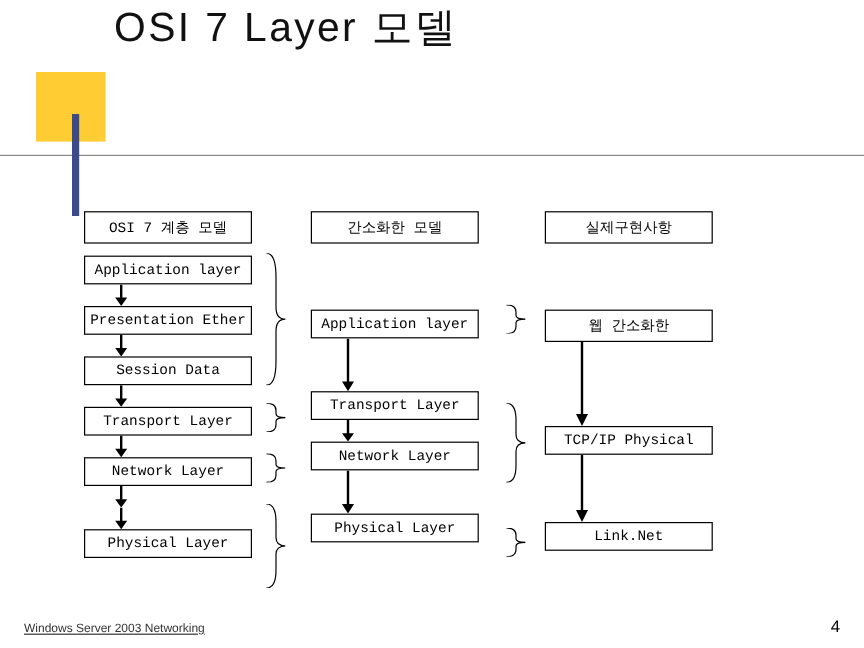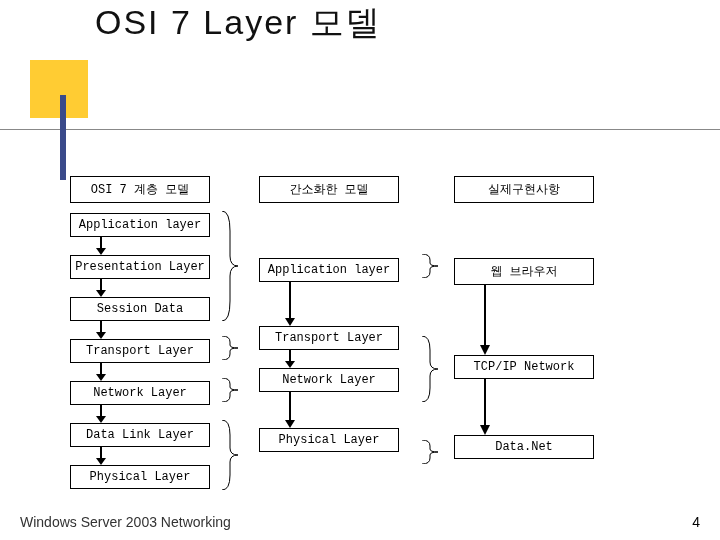--- a/index.html
+++ b/index.html
@@ -80,23 +80,24 @@
     position: absolute;
     width: 18px;
     border-right: none;
   }
   .brace svg { display:block; }
   .footer {
     position: absolute;
     bottom: 10px;
     left: 20px;
     right: 20px;
-    font-size: 14px;
+    font-size: 10px;
     color: #333;
     font-family: Arial, sans-serif;
+    text-decoration: underline;
   }
   .page-num {
     position: absolute;
     right: 20px;
     bottom: 10px;
     font-size: 14px;
   }
 </style>
 </head>
 <body>
@@ -111,21 +112,21 @@
 
   <div class="col col1">
     <div class="box header-box">OSI 7 계층 모델</div>
     <div class="box">Application layer</div>
     <div class="arrow-down">
         <svg width="12" height="18">
           <line x1="6" y1="0" x2="6" y2="13" stroke="#000" stroke-width="2"></line>
           <polygon points="1,11 11,11 6,18" fill="#000"></polygon>
         </svg>
       </div>
-    <div class="box">Presentation Layer</div>
+    <div class="box">Presentation Ether</div>
     <div class="arrow-down">
         <svg width="12" height="18">
           <line x1="6" y1="0" x2="6" y2="13" stroke="#000" stroke-width="2"></line>
           <polygon points="1,11 11,11 6,18" fill="#000"></polygon>
         </svg>
       </div>
     <div class="box">Session Data</div>
     <div class="arrow-down">
         <svg width="12" height="18">
           <line x1="6" y1="0" x2="6" y2="13" stroke="#000" stroke-width="2"></line>
@@ -139,21 +140,20 @@
           <polygon points="1,11 11,11 6,18" fill="#000"></polygon>
         </svg>
       </div>
     <div class="box">Network Layer</div>
     <div class="arrow-down">
         <svg width="12" height="18">
           <line x1="6" y1="0" x2="6" y2="13" stroke="#000" stroke-width="2"></line>
           <polygon points="1,11 11,11 6,18" fill="#000"></polygon>
         </svg>
       </div>
-    <div class="box">Data Link Layer</div>
     <div class="arrow-down">
         <svg width="12" height="18">
           <line x1="6" y1="0" x2="6" y2="13" stroke="#000" stroke-width="2"></line>
           <polygon points="1,11 11,11 6,18" fill="#000"></polygon>
         </svg>
       </div>
     <div class="box">Physical Layer</div>
   </div>
 
   <div class="brace" style="left:150px; top:35px;">
@@ -221,33 +221,33 @@
 
   <div class="brace" style="left:350px; top:264px;">
     <svg width="18" height="24">
         <path d="M2 0 Q10 0 10 6 L10 9 Q10 12 18 12 Q10 12 10 15 L10 18 Q10 24 2 24" fill="none" stroke="#000" stroke-width="1"></path>
       </svg>
   </div>
 
   <div class="col col3">
     <div class="box header-box">실제구현사항</div>
     <div style="height:45px"></div>
-    <div class="box">웹 브라우저</div>
+    <div class="box">웹 간소화한</div>
     <div class="arrow-down">
         <svg width="12" height="70">
           <line x1="6" y1="0" x2="6" y2="62" stroke="#000" stroke-width="2"></line>
           <polygon points="1,60 11,60 6,70" fill="#000"></polygon>
         </svg>
       </div>
-    <div class="box">TCP/IP Network</div>
+    <div class="box">TCP/IP Physical</div>
     <div class="arrow-down">
         <svg width="12" height="56">
           <line x1="6" y1="0" x2="6" y2="48" stroke="#000" stroke-width="2"></line>
           <polygon points="1,46 11,46 6,56" fill="#000"></polygon>
         </svg>
       </div>
-    <div class="box">Data.Net</div>
+    <div class="box">Link.Net</div>
   </div>
 
 </div>
 
 <div class="footer">Windows  Server 2003 Networking</div>
 <div class="page-num">4</div>
 
 </body></html>

